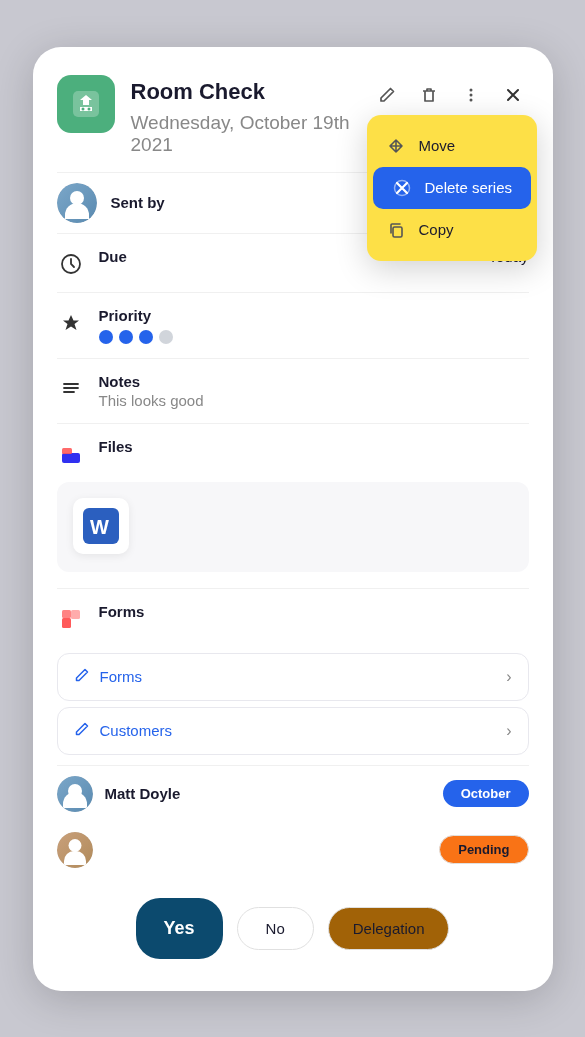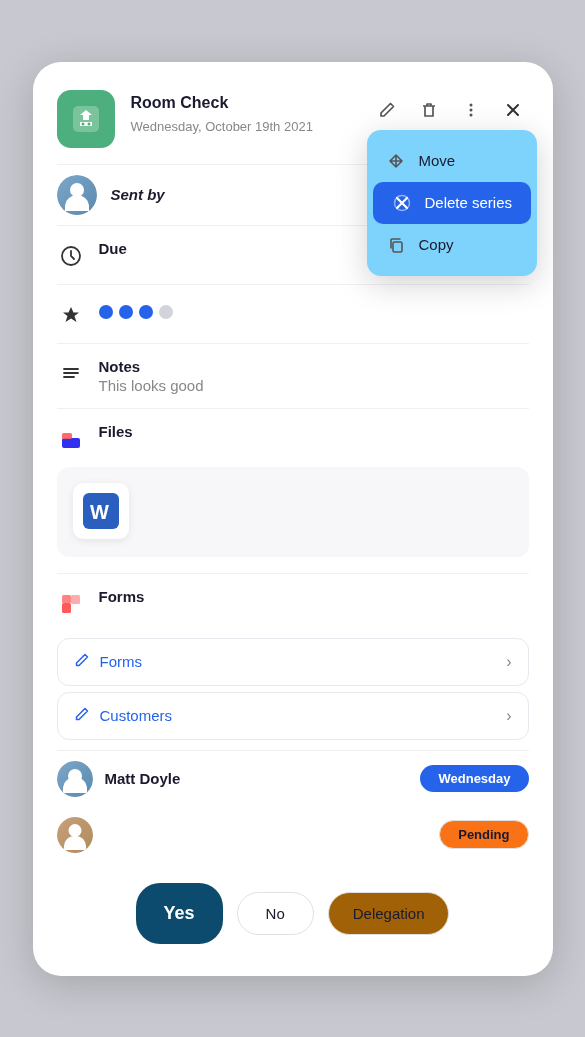--- a/index.html
+++ b/index.html
@@ -40,26 +40,26 @@
     }
     .app-icon svg {
       width: 34px;
       height: 34px;
     }
     .header-text {
       flex: 1;
       padding-top: 4px;
     }
     .header-title {
-      font-size: 16px;
+      font-size: 22px;
       font-weight: 700;
       color: #1a1a2e;
     }
     .header-subtitle {
-      font-size: 13px;
+      font-size: 19px;
       color: #888;
       margin-top: 7px;
     }
     .header-actions {
       display: flex;
       align-items: center;
       gap: 10px;
       padding-top: 4px;
     }
     .icon-btn {
@@ -69,21 +69,21 @@
       align-items: center;
       justify-content: center;
       cursor: pointer;
       border-radius: 6px;
     }
     
     .dropdown-menu {
       position: absolute;
       top: 68px;
       right: 16px;
-      background: #7dd3fc;
+      background: #fde047;
       border-radius: 14px;
       box-shadow: 0 8px 32px rgba(0,0,0,0.18);
       min-width: 170px;
       z-index: 100;
       padding: 10px 0;
       overflow: hidden;
     }
     .dropdown-item {
       display: flex;
       align-items: center;
@@ -148,21 +148,20 @@
       font-weight: 500;
       color: #1a1a2e;
       margin-left: auto;
     }
     
     .sent-by-row {
       display: flex;
       align-items: center;
       padding: 10px 24px;
       gap: 14px;
-      font-style: italic;
     }
     .avatar {
       width: 40px;
       height: 40px;
       border-radius: 50%;
       background: #e0e0e0;
       overflow: hidden;
       flex-shrink: 0;
       display: flex;
       align-items: center;
@@ -460,20 +459,21 @@
 
   <div class="divider"></div>
 
   <div class="section-row">
     <div class="row-icon">
       <svg width="22" height="22" viewBox="0 0 22 22" fill="none">
         <path d="M11 3L13.5 8.5H19L14.5 12L16.5 18L11 14.5L5.5 18L7.5 12L3 8.5H8.5L11 3Z" fill="#333"></path>
       </svg>
     </div>
     <div class="row-content">
+      <div class="row-label">Priority</div>
       <div class="priority-dots">
         <div class="dot dot-filled"></div>
         <div class="dot dot-filled"></div>
         <div class="dot dot-filled"></div>
         <div class="dot dot-empty"></div>
       </div>
     </div>
   </div>
 
   <div class="divider"></div>
@@ -554,21 +554,21 @@
 
   <div class="divider" style="margin-top: 10px;"></div>
 
   <div class="assignee-row">
     <div class="assignee-left">
       <div class="avatar-small">
         <div class="avatar-person" style="border-radius:50%;"></div>
       </div>
       <span class="row-label">Matt Doyle</span>
     </div>
-    <span class="badge badge-accepted">Wednesday</span>
+    <span class="badge badge-accepted">October</span>
   </div>
 
   <div class="assignee-row">
     <div class="assignee-left">
       <div class="avatar-small">
         <div class="avatar-person2"></div>
       </div>
     </div>
     <span class="badge badge-pending">Pending</span>
   </div>

